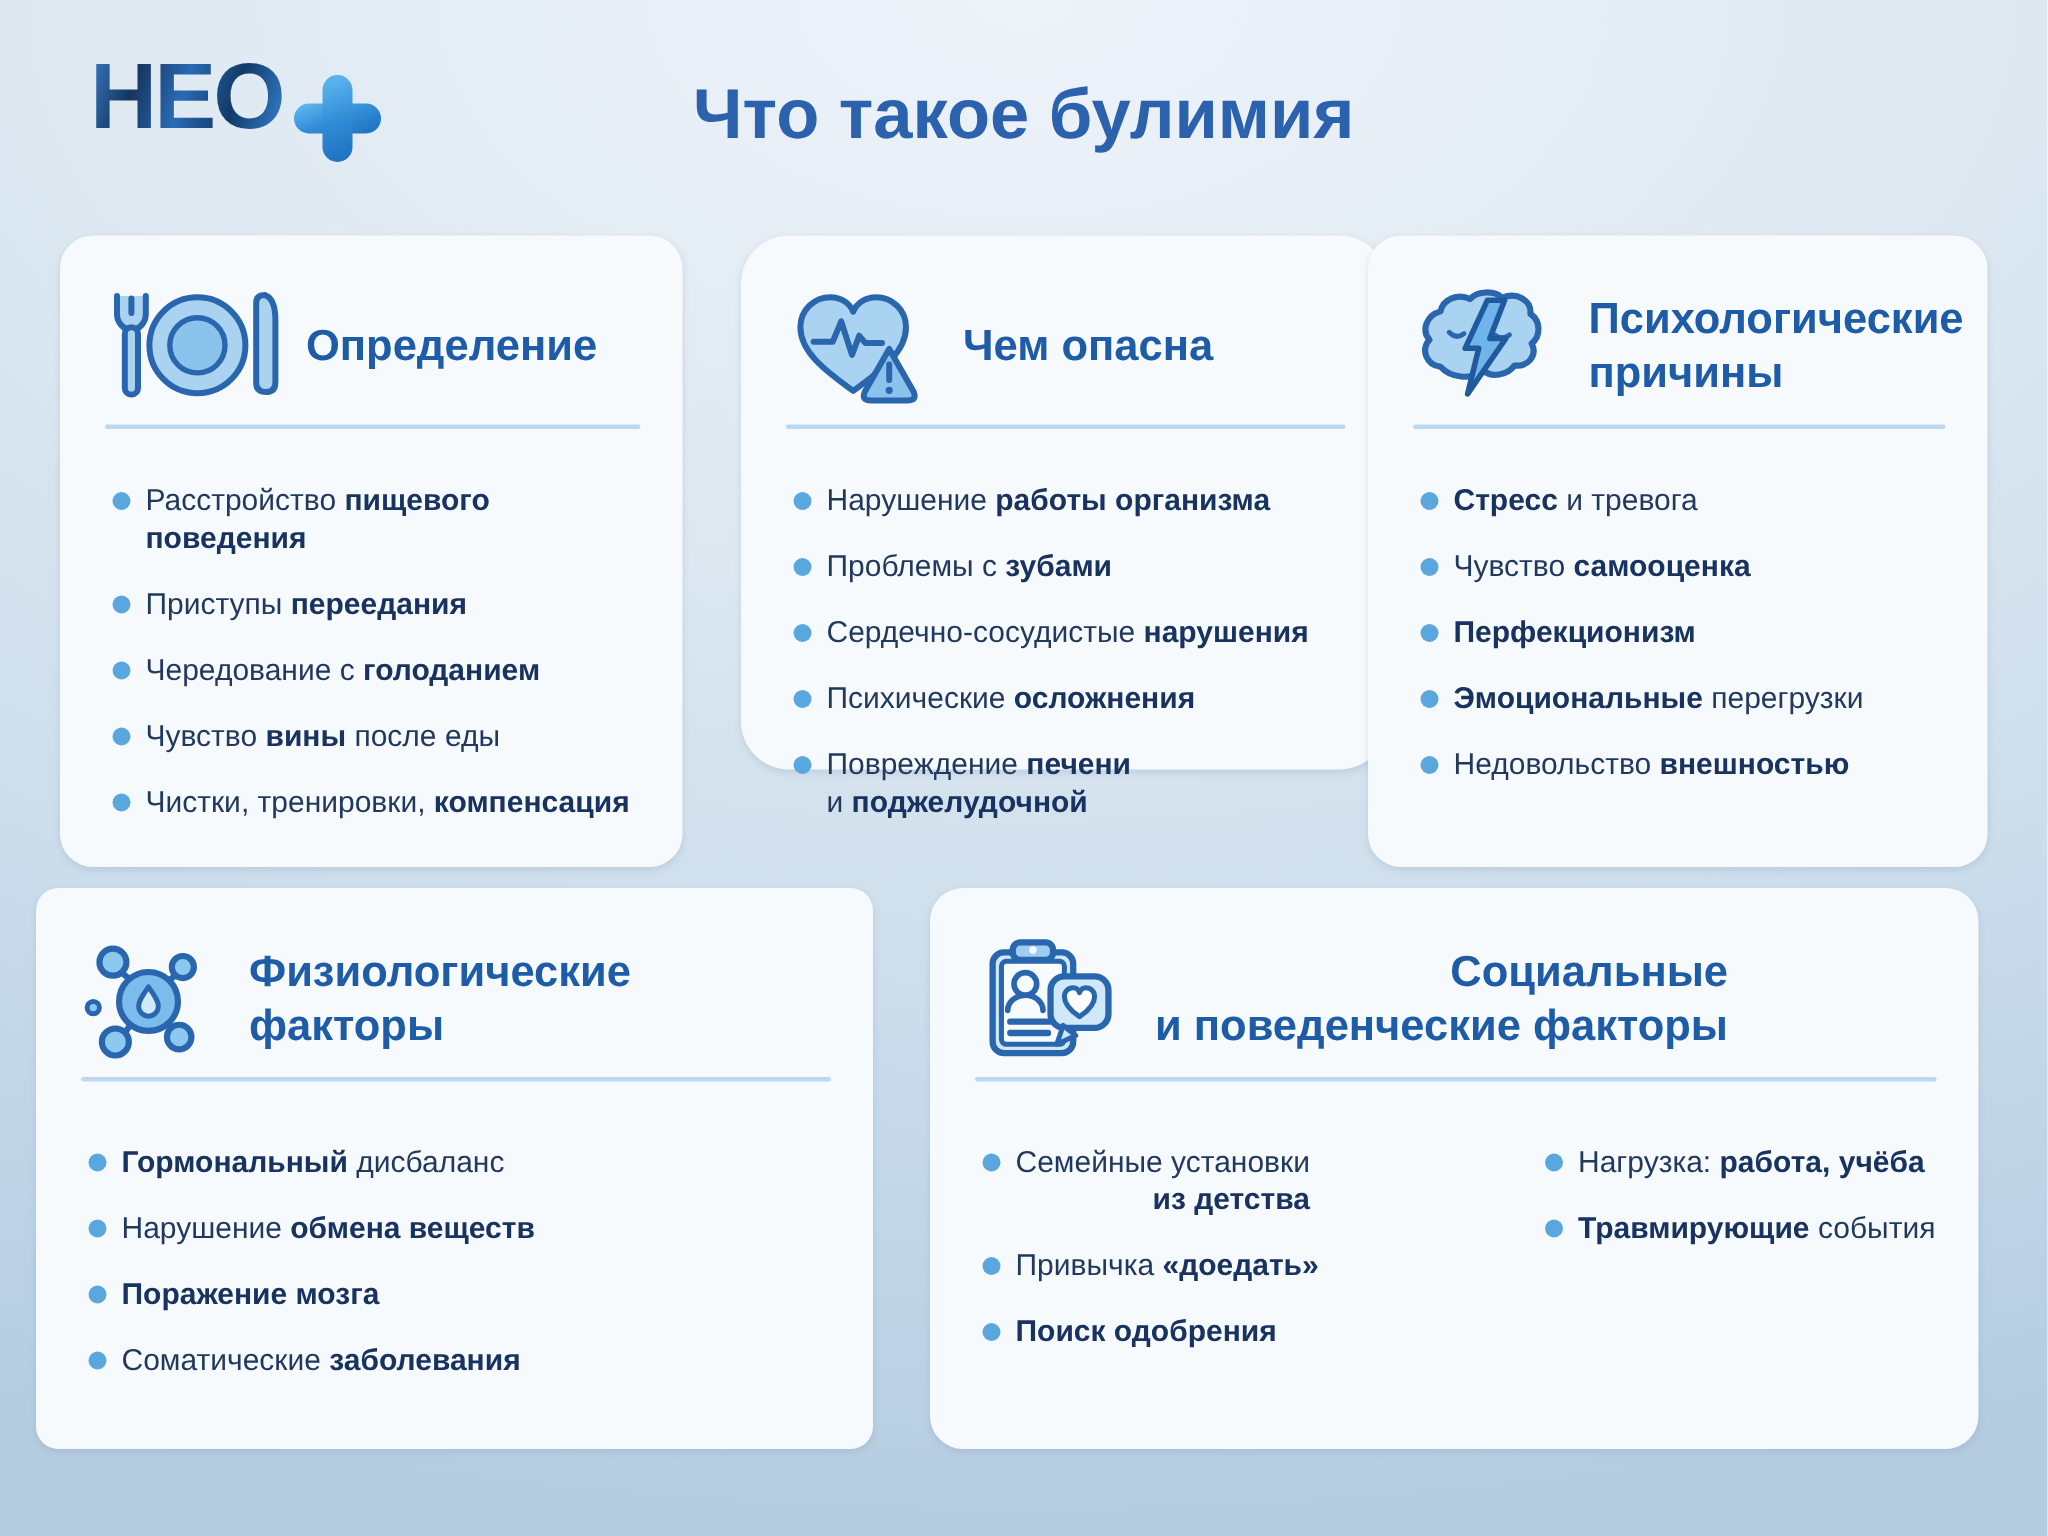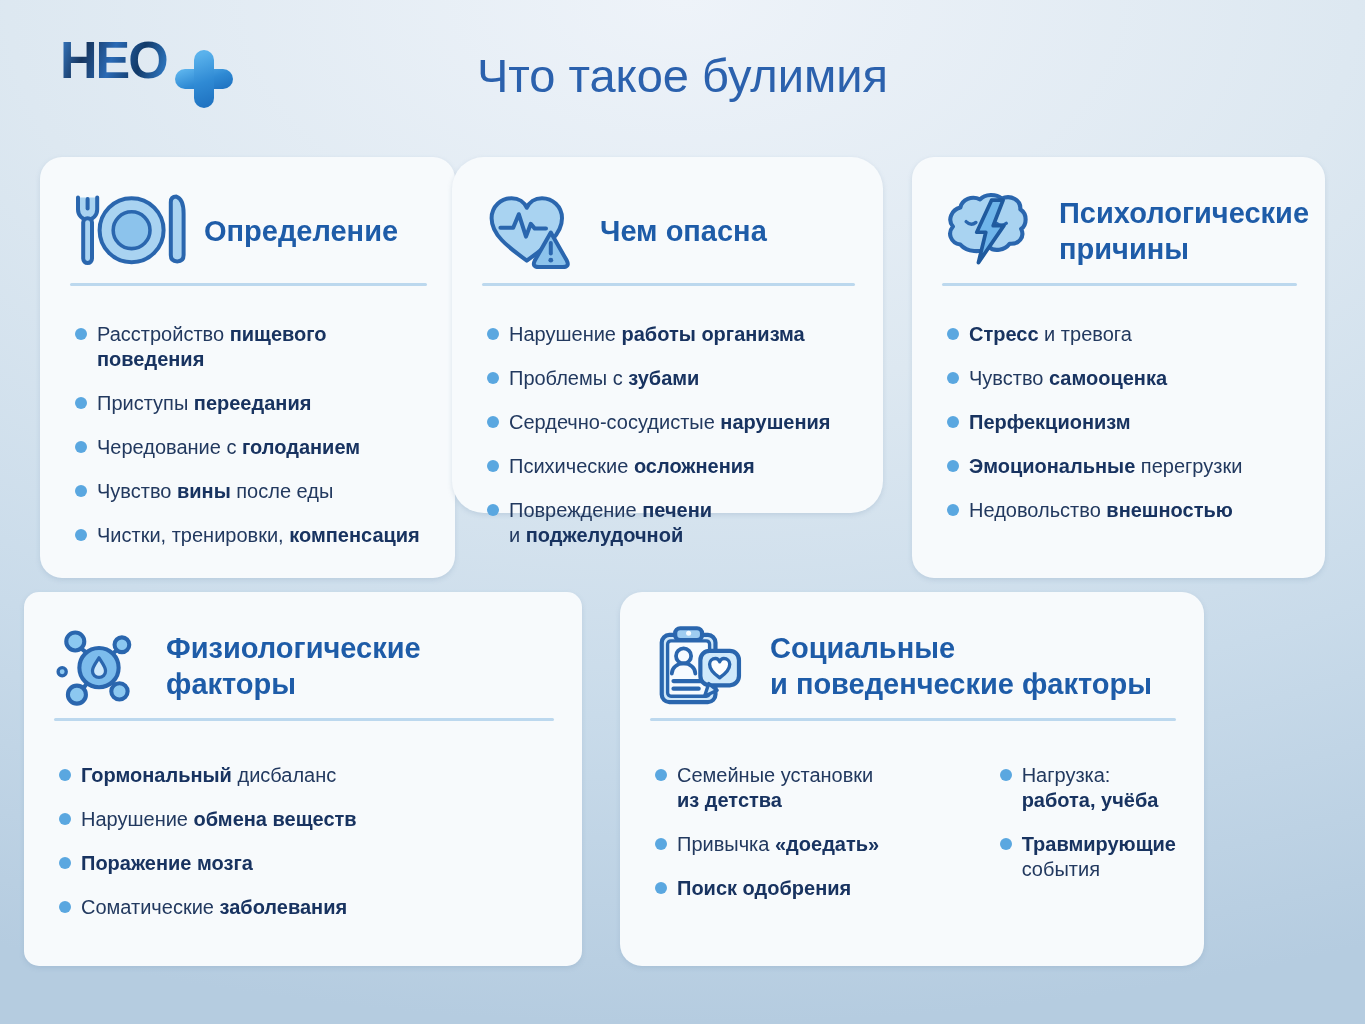--- a/index.html
+++ b/index.html
@@ -4,45 +4,45 @@
 <style>
   html,body{margin:0;padding:0;}
   body{
     width:1365px;height:1024px;position:relative;overflow:hidden;
     font-family:"Liberation Sans","DejaVu Sans",sans-serif;
     background:radial-gradient(130% 100% at 50% 0%, #eef3f9 0%, #dde8f1 38%, #c9dbea 70%, #b5cce0 100%);
   }
   
   .logo{position:absolute;left:60px;top:34px;display:flex;align-items:flex-start;}
   .logo-text{
-    font-size:52px;line-height:1;font-weight:700;letter-spacing:-2px;
+    font-size:62px;line-height:1;font-weight:700;letter-spacing:-2px;
     background:linear-gradient(108deg,#3a80cc 0%,#16355e 24%,#2a6ab5 48%,#123a68 72%,#3584d4 100%);
     -webkit-background-clip:text;background-clip:text;color:transparent;
   }
   .logo-plus{position:relative;width:58px;height:58px;margin:16px 0 0 8px;}
   .logo-plus::before,.logo-plus::after{
     content:"";position:absolute;background:linear-gradient(160deg,#5ab2ec 10%,#2f8ad4 55%,#1d6fbe 100%);
     border-radius:10px;
   }
   .logo-plus::before{left:0;top:19px;width:58px;height:20px;}
   .logo-plus::after{left:19px;top:0;width:20px;height:58px;}
   .page-title{
     position:absolute;left:0;right:0;top:48px;text-align:center;margin:0;
-    font-size:47px;font-weight:400;color:#2b61ad;letter-spacing:0;
+    font-size:47px;font-weight:700;color:#2b61ad;letter-spacing:0;
   }
   
   .card{
     position:absolute;background:#f7fafc;border-radius:22px;box-sizing:border-box;
     padding:28px 28px 0 30px;box-shadow:0 2px 5px rgba(110,140,175,.22);
   }
   #card-definition{left:40px;top:157px;width:415px;height:421px;}
-  #card-danger{left:452px;top:157px;width:431px;height:356px;border-radius:32px;}
+  #card-danger{left:494px;top:157px;width:431px;height:356px;border-radius:32px;}
   #card-psych{left:912px;top:157px;width:413px;height:421px;}
   #card-phys{left:24px;top:592px;width:558px;height:374px;border-radius:15px;}
-  #card-social{left:620px;top:592px;width:584px;height:374px;}
+  #card-social{left:620px;top:592px;width:699px;height:374px;text-align:right;}
   .card-head{display:flex;align-items:center;height:92px;}
   .card-icon{flex:0 0 auto;display:flex;align-items:center;justify-content:center;}
   .card-title{margin:0;font-size:29px;line-height:36px;font-weight:700;color:#1e5ca8;}
   .divider{height:3px;border-radius:2px;background:#bcd8ee;margin-top:6px;}
   ul.items{list-style:none;margin:36px 0 0;padding:0;}
   .row2 ul.items{margin-top:42px;}
   .item{display:flex;align-items:flex-start;margin-bottom:19px;font-size:20px;line-height:25px;color:#22395f;}
   .item .dot{flex:0 0 auto;width:12px;height:12px;border-radius:50%;background:#5aa7e0;margin:6px 10px 0 5px;}
   .item b{font-weight:700;color:#183360;}
   .cols{display:flex;}

